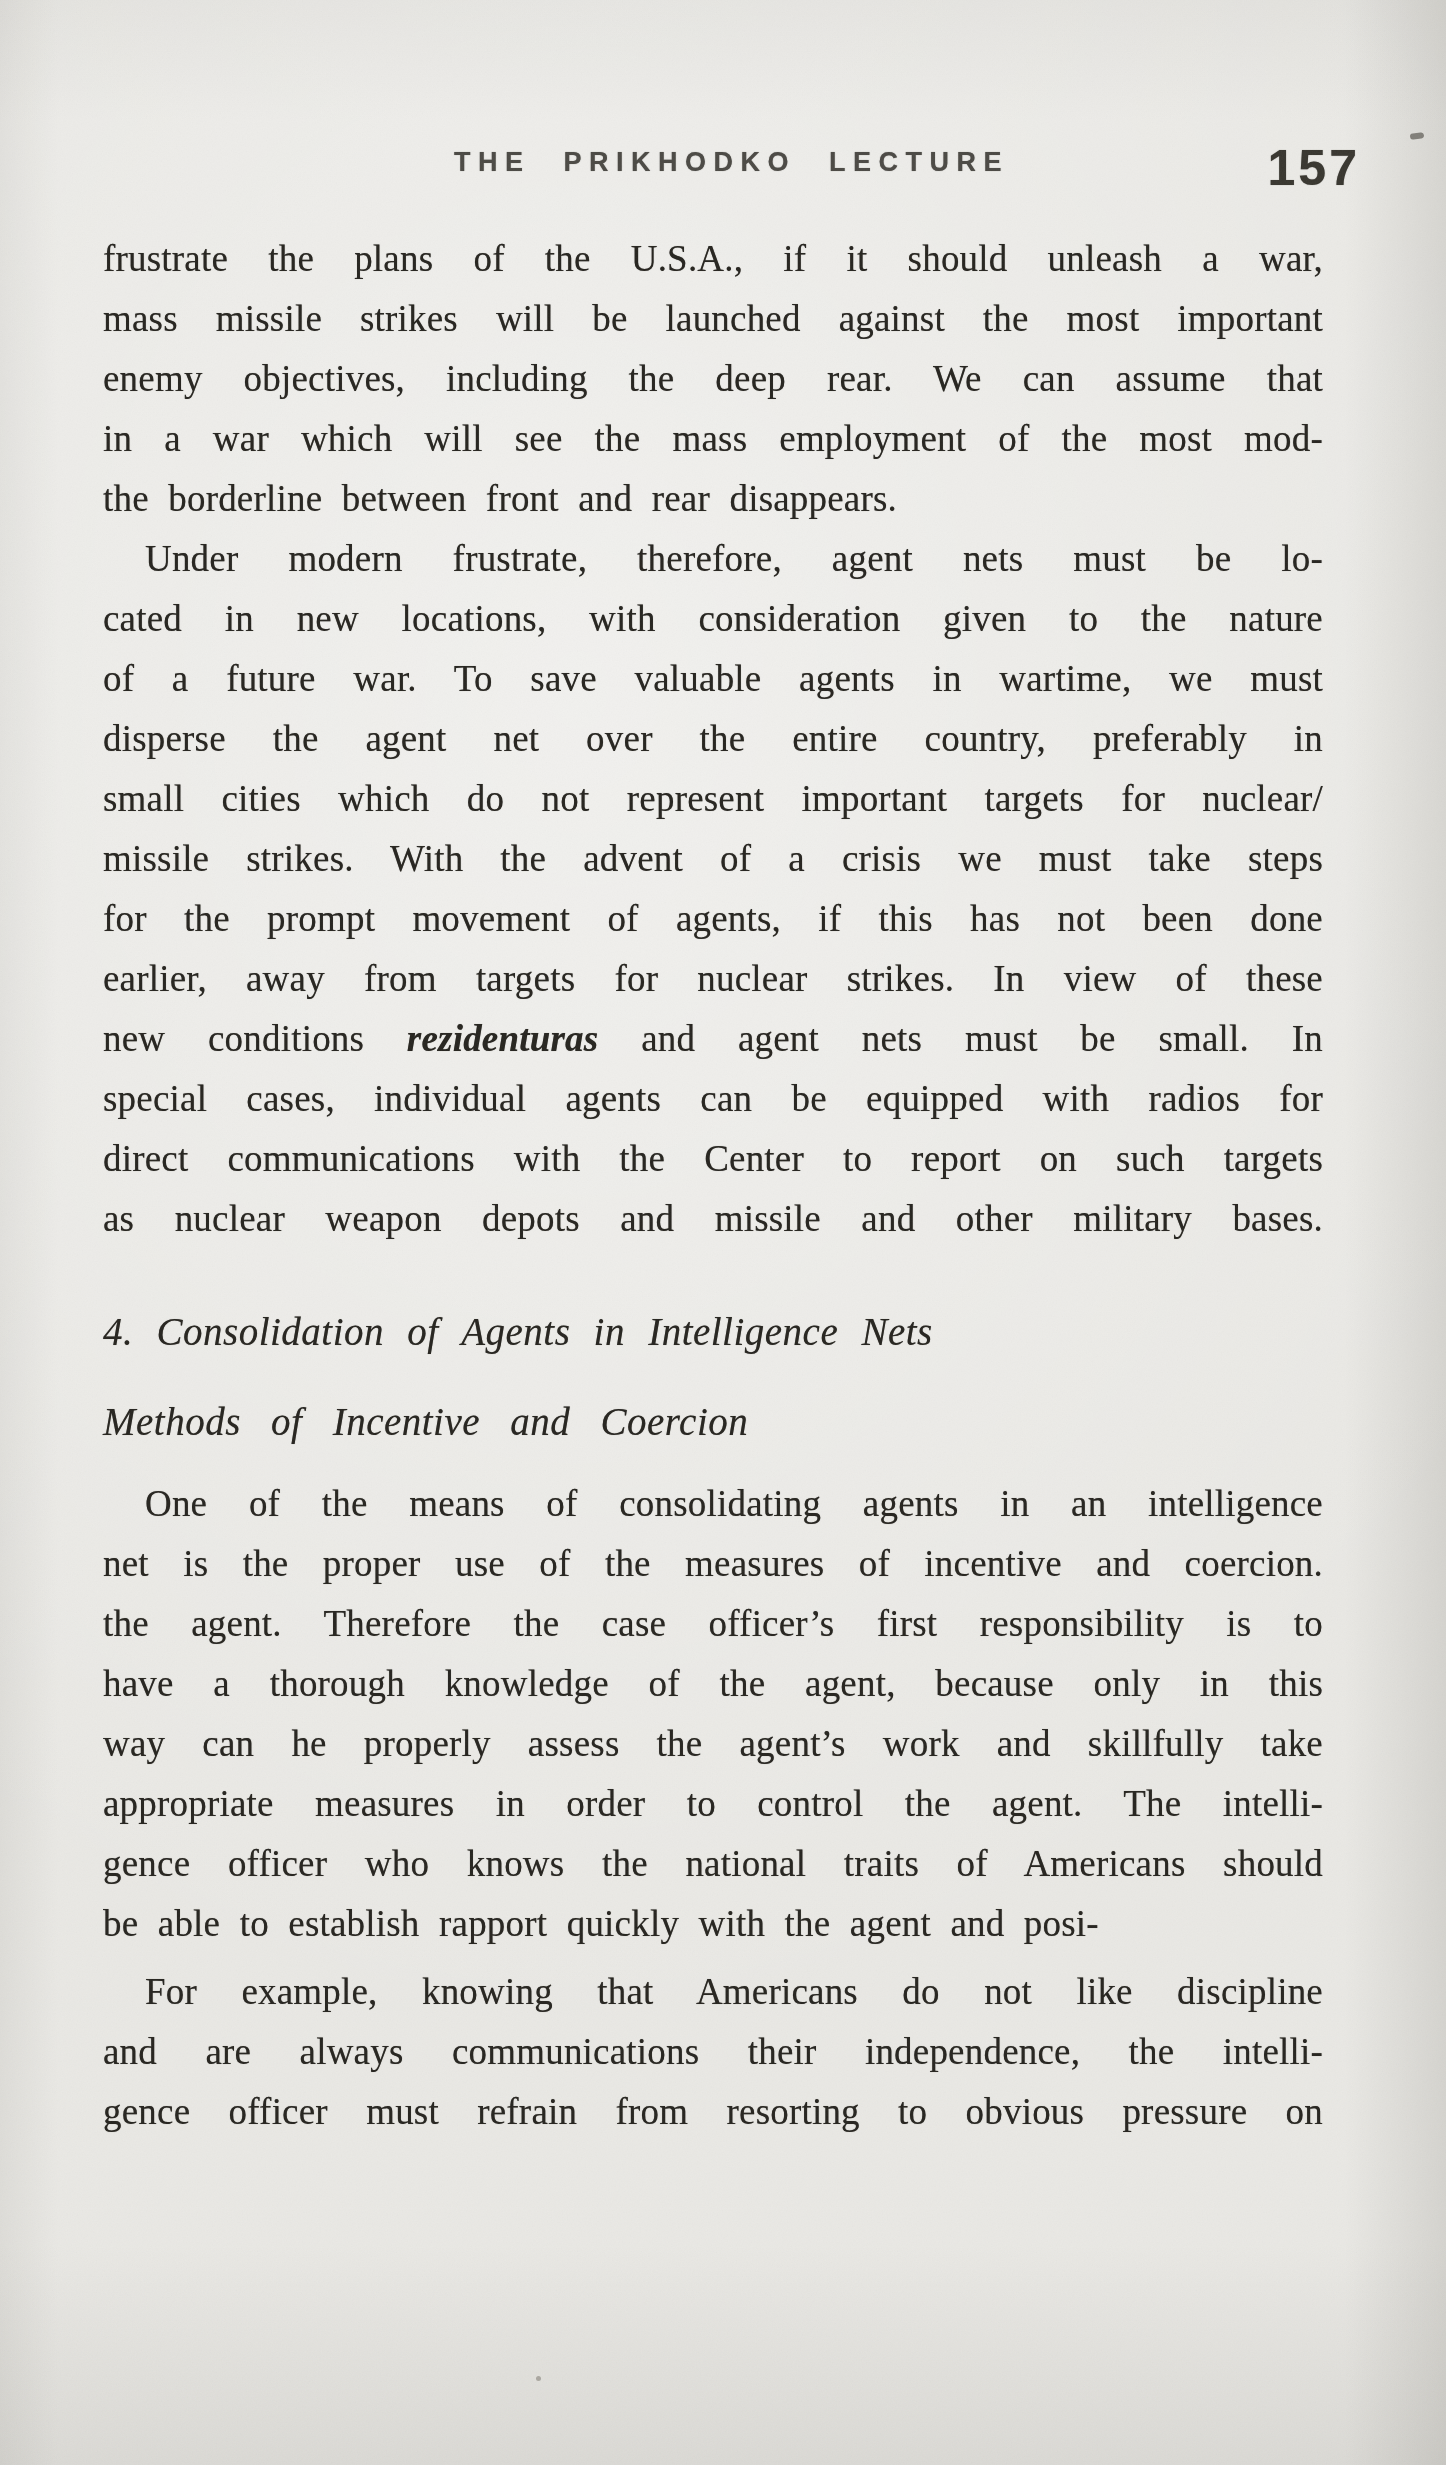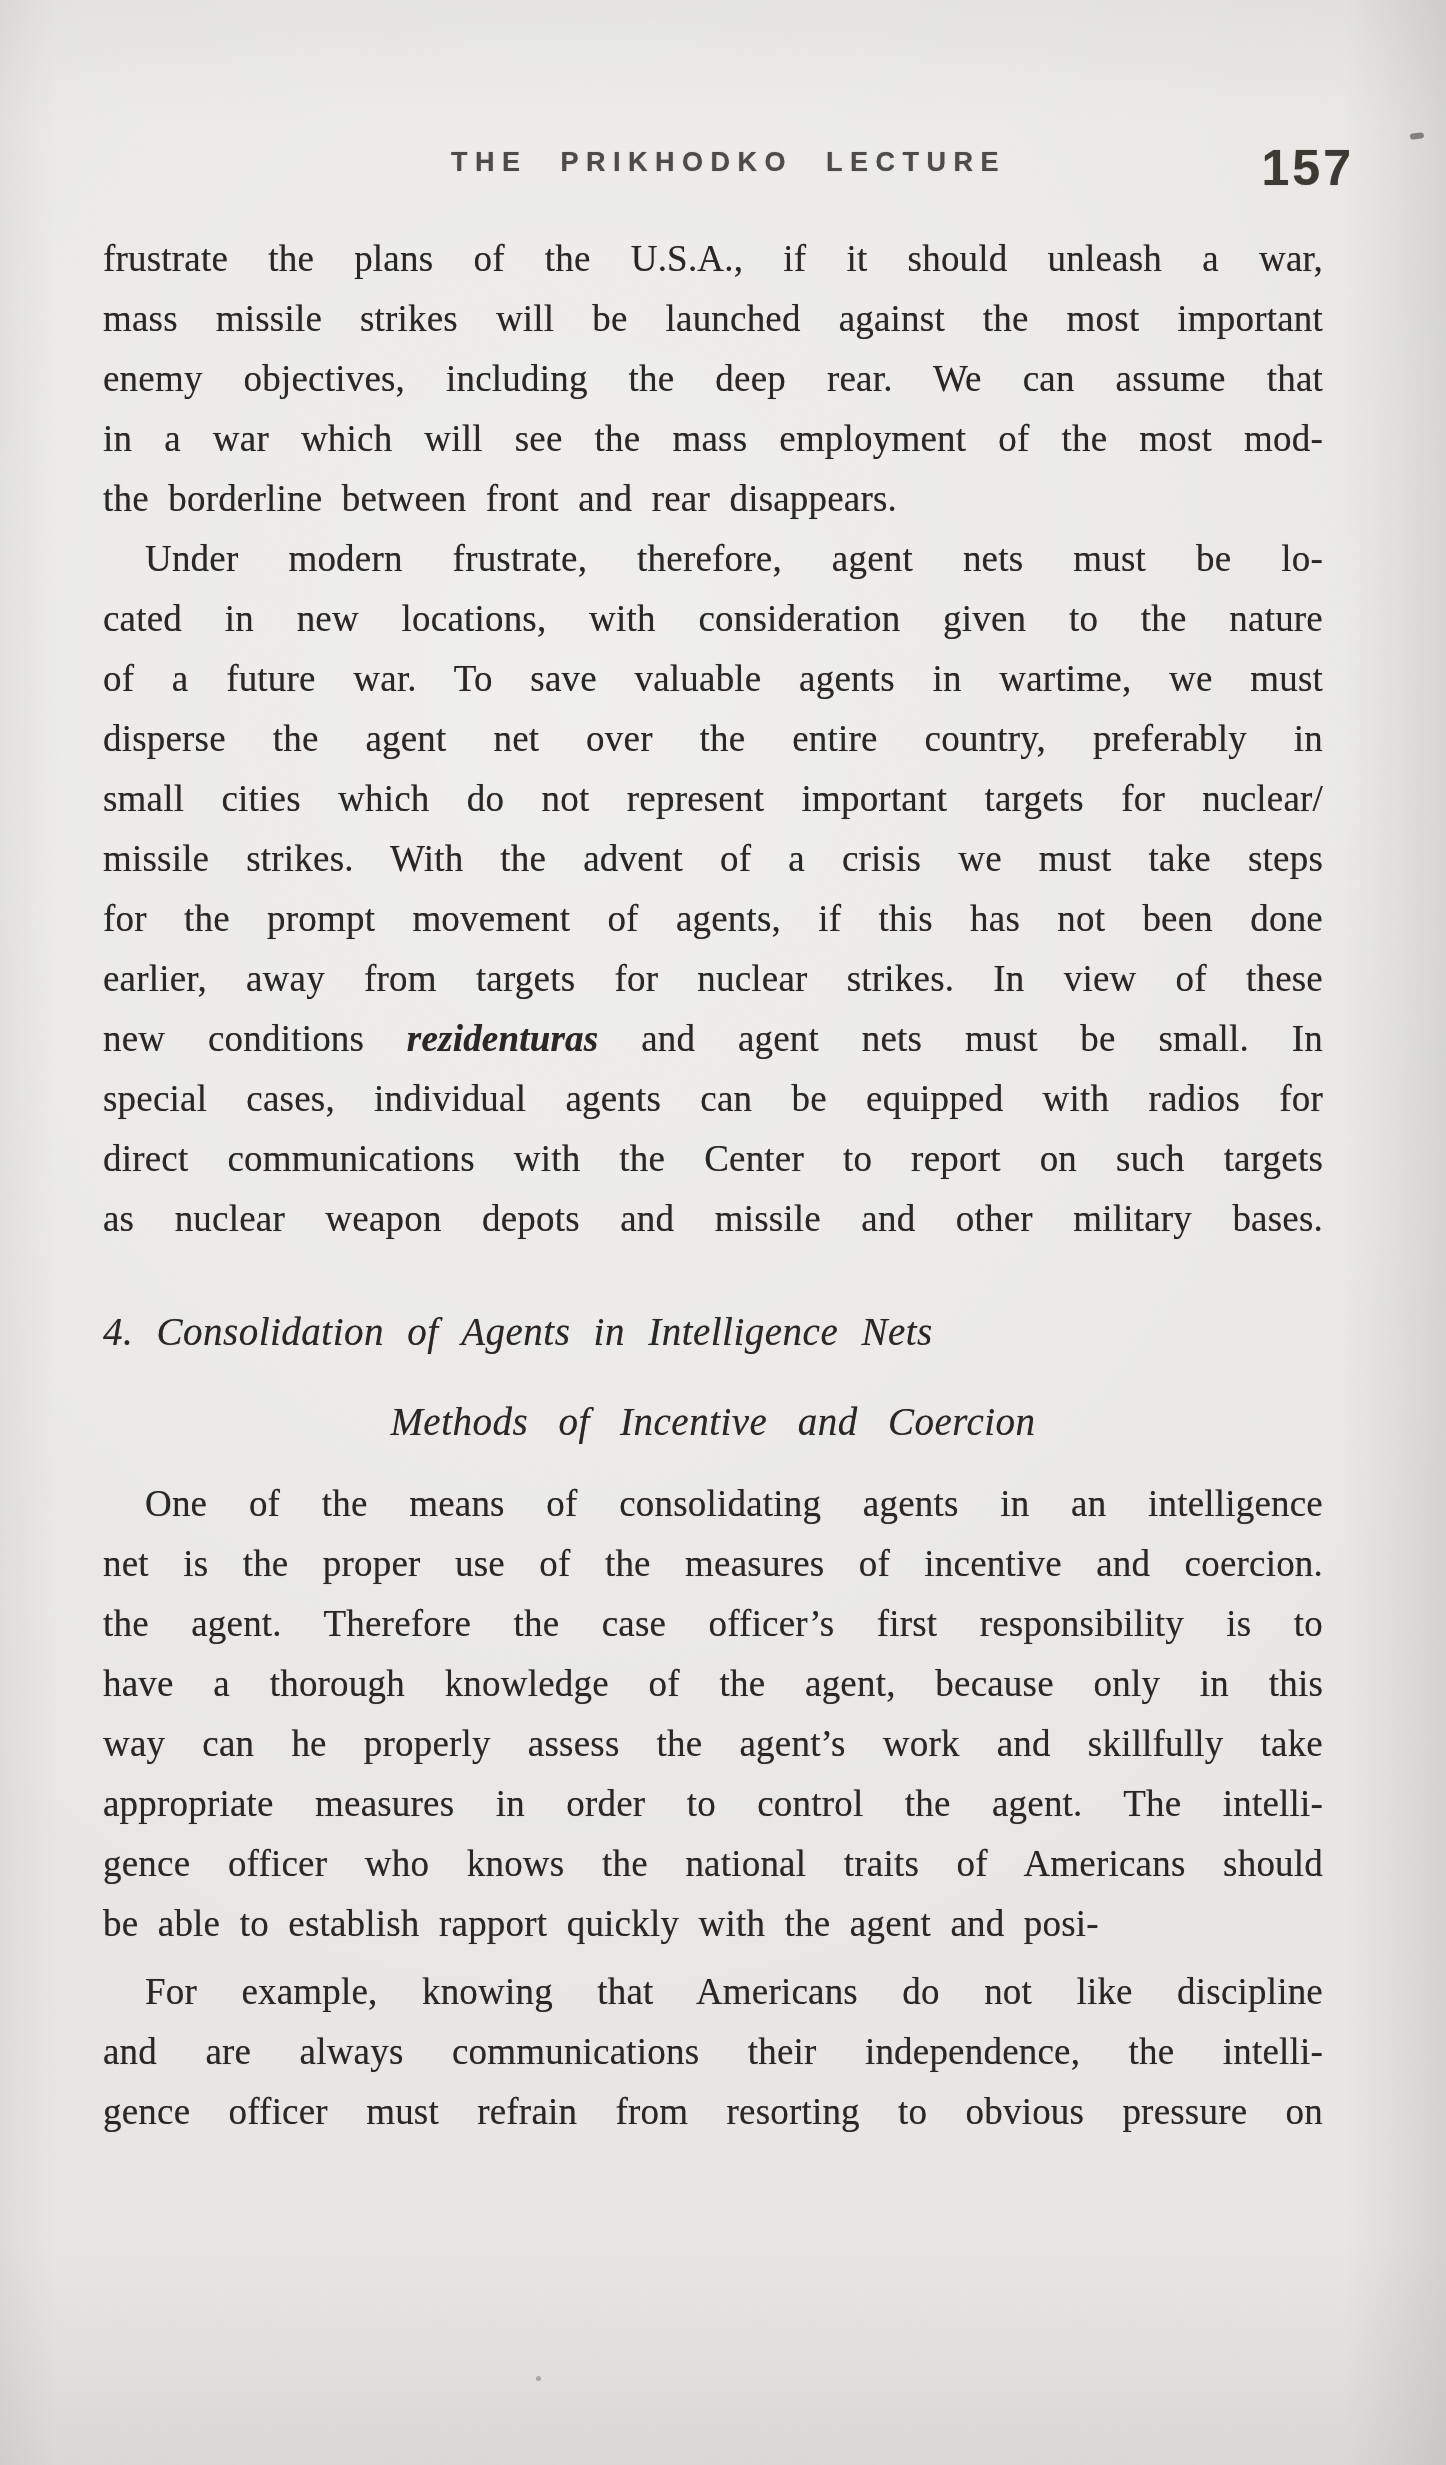--- a/index.html
+++ b/index.html
@@ -14,21 +14,21 @@
       radial-gradient(ellipse 120% 90% at 40% 28%, rgba(255,255,255,0.38), rgba(255,255,255,0) 62%),
       linear-gradient(to right, rgba(118,116,108,0.10), rgba(118,116,108,0) 4%, rgba(118,116,108,0) 93%, rgba(118,116,108,0.18)),
       linear-gradient(to bottom, rgba(118,116,108,0.07), rgba(118,116,108,0) 5%, rgba(118,116,108,0) 91%, rgba(118,116,108,0.13)),
       #e9e8e4;
   }
 
   
   .running-head {
     position: absolute;
     left: 103px;
-    right: 92px;
+    right: 86px;
     top: 141px;
     height: 46px;
     text-shadow: 0 0 1px rgba(60,58,52,0.55);
     text-align: center;
   }
   .head-title {
     position: absolute;
     left: 50%;
     top: 6px;
     transform: translateX(-50%);
@@ -84,21 +84,20 @@
     font-size: 39px;
     word-spacing: 13px;
     letter-spacing: 0.5px;
   }
   .sub-heading {
     margin-top: 30px;
     height: 60px;
     line-height: 60px;
     font-style: italic;
     font-size: 39px;
-    text-align: center;
     word-spacing: 20px;
     letter-spacing: 0.5px;
   }
   .para-3 { margin-top: 22px; }
   .para-4 { margin-top: 8px; }
 
   
   .speck-dash {
     position: absolute;
     left: 1410px;

